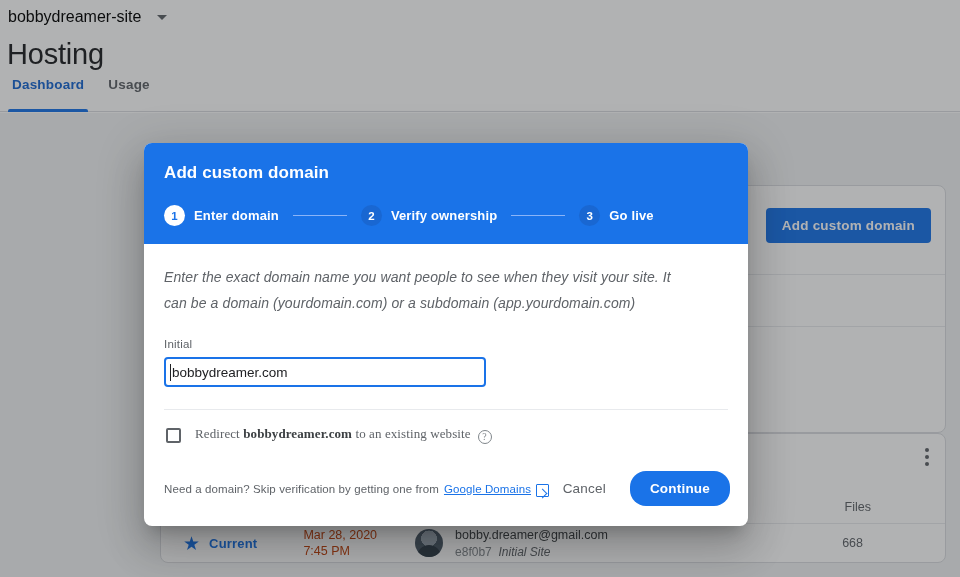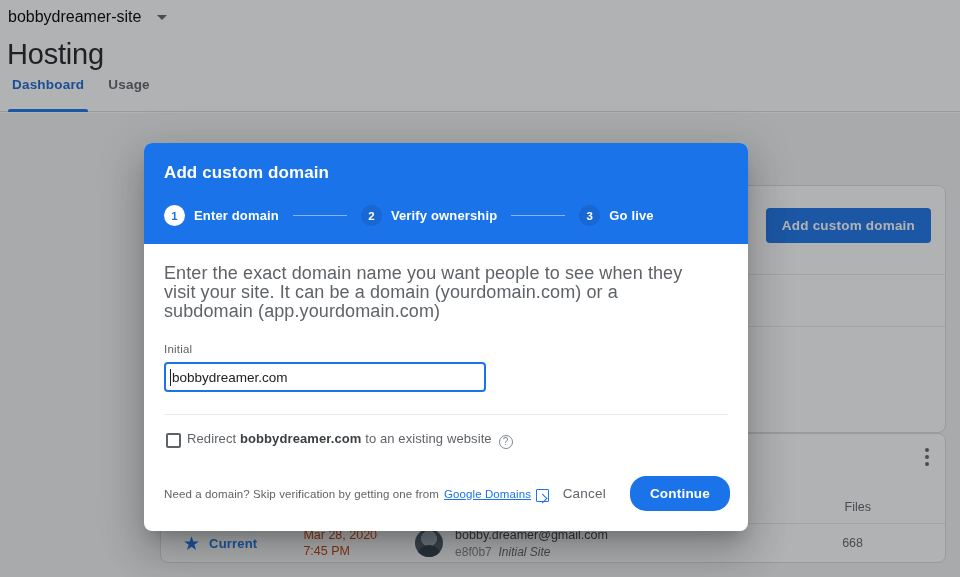--- a/index.html
+++ b/index.html
@@ -256,25 +256,26 @@
   .step-line {
     height: 1px;
     background: #8ab4f8;
     width: 54px;
     margin: 0 14px;
     flex: none;
   }
 
   .dlg-body { padding: 20px 20px 0 20px; }
   .dlg-desc {
-    font-size: 18px;
-    color: #5f6368;
-    line-height: 19px;
+    font-size: 14px;
+    color: #5f6368;
+    line-height: 26px;
     max-width: 520px;
     letter-spacing: .1px;
+    font-style: italic;
   }
   .field-label {
     margin-top: 22px;
     font-size: 11.5px;
     color: #5f6368;
     letter-spacing: .2px;
   }
   .domain-input-wrap {
     margin-top: 7px;
     width: 322px;
@@ -308,21 +309,22 @@
   .divider {
     margin: 22px 0 0 0;
     height: 1px;
     background: #e8eaed;
   }
 
   .redirect-row {
     display: flex;
     align-items: center;
     padding: 16px 0 0 2px;
-    gap: 6px;
+    gap: 14px;
+    font-family: Liberation Serif, serif;
   }
   .checkbox {
     width: 15px; height: 15px;
     border: 2px solid #5f6368;
     border-radius: 2px;
     flex: none;
     cursor: pointer;
     background: transparent;
   }
   .redirect-text {

